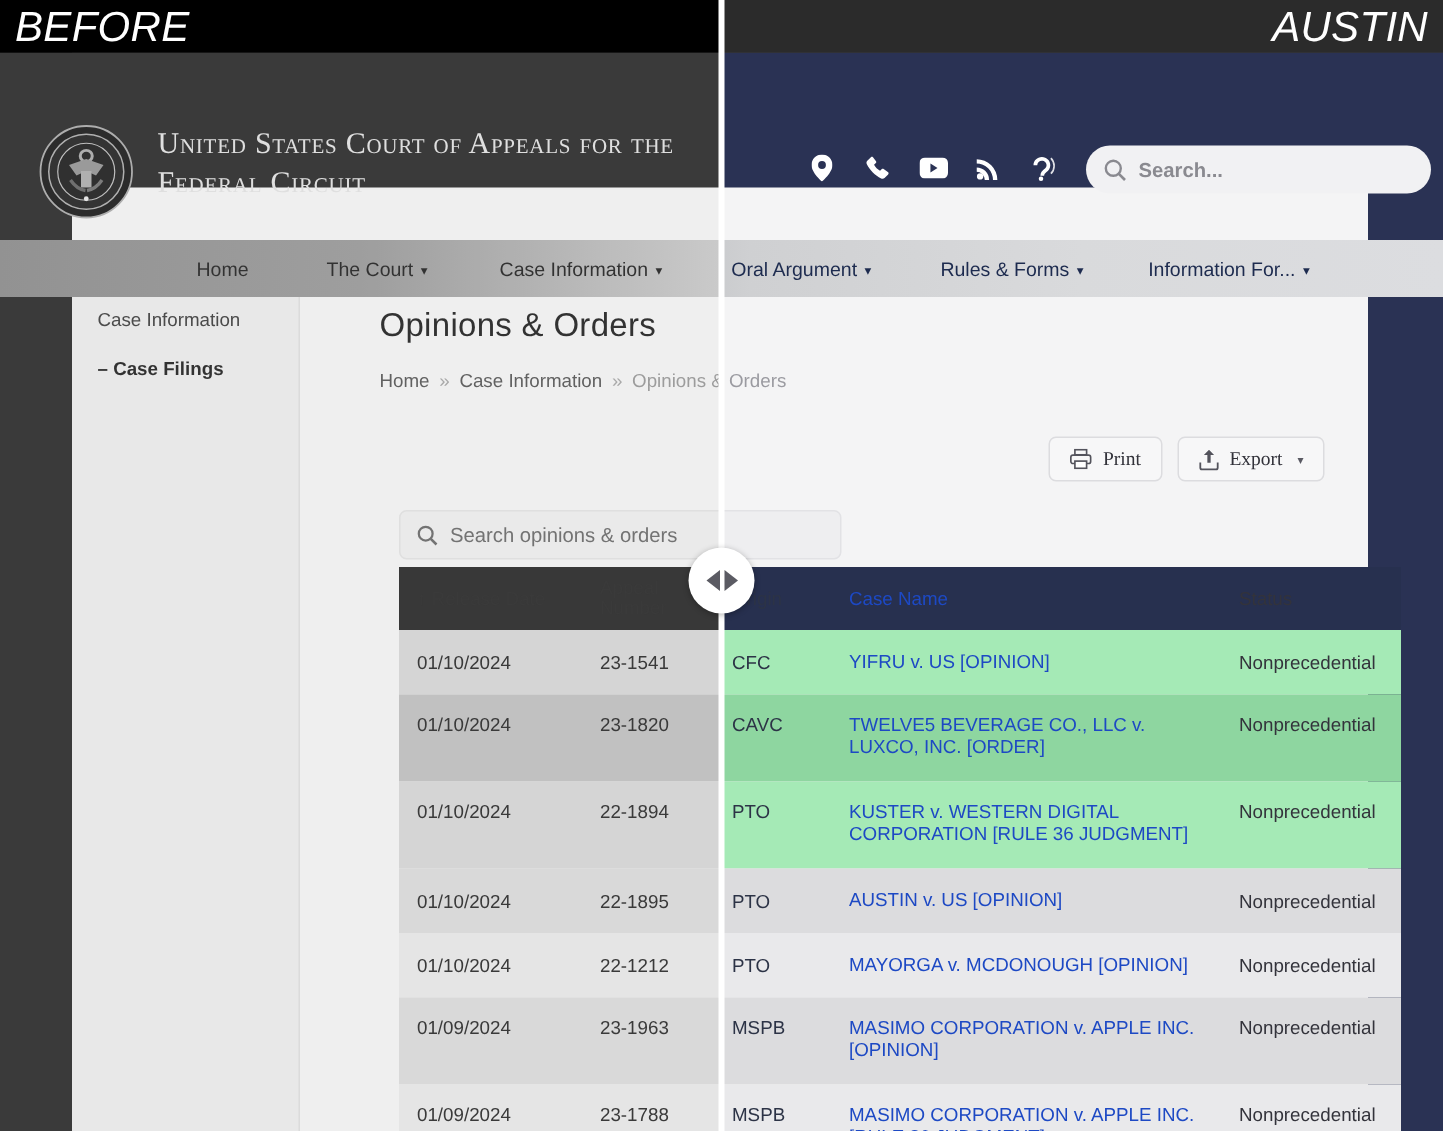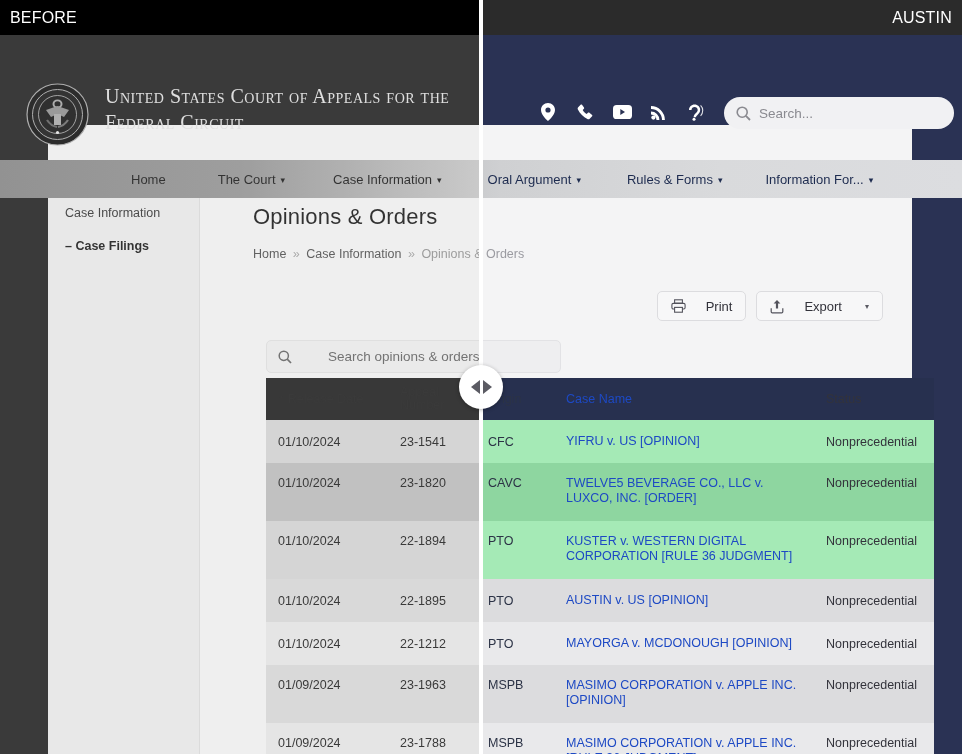--- a/index.html
+++ b/index.html
@@ -17,21 +17,21 @@
   .compare-bar .half-before {
     position: absolute; left: 0; top: 0; width: 481px; height: 35px;
     background: #000000;
   }
   .compare-bar .half-after {
     position: absolute; left: 481px; top: 0; width: 481px; height: 35px;
     background: #2b2b2b;
   }
   .compare-bar .lbl {
     position: absolute; top: 0; height: 18px; line-height: 35px;
-    color: #ffffff; font-size: 16px; letter-spacing: .2px;
+    color: #ffffff; font-size: 28px; letter-spacing: .2px; font-style: italic;
   }
   .compare-bar .lbl-before { left: 10px; }
   .compare-bar .lbl-after  { right: 10px; }
 
   
   .page-wrap { position: absolute; left: 0; top: 35px; width: 962px; height: 719px; overflow: hidden; }
 
   
   .page-copy { position: absolute; left: 0; top: 0; width: 962px; height: 719px; }
   .page-copy.before {
@@ -67,21 +67,21 @@
     width: 430px;
   }
   .court-title .l2 { display: block; }
 
   .masthead-icons { position: absolute; left: 538px; top: 66px; display: flex; gap: 17px; align-items: center; }
   .masthead-icons .ic { width: 20px; height: 22px; display: flex; align-items: center; justify-content: center; color: #ffffff; }
   .masthead-icons svg { display: block; fill: #ffffff; }
 
   .site-search {
     position: absolute; left: 724px; top: 62px; width: 230px; height: 32px;
-    background: #f1f1f3; border-radius: 16px; display: flex; align-items: center; padding: 0 12px;
+    background: #f1f1f3; border-radius: 16px; display: flex; align-items: center; padding: 0 12px; font-weight: bold;
   }
   .site-search .mag { width: 15px; height: 15px; margin-right: 8px; flex: 0 0 auto; }
   .site-search .ph { color: #8a8a90; font-size: 13.5px; }
 
   .navbar {
     position: absolute; left: 0; top: 125px; width: 962px; height: 38px;
     background: linear-gradient(90deg, #8e9199 0%, #9a9da4 25%, #cfd0d2 52%, #d9dadc 75%, #dcdde0 100%);
     display: flex; align-items: center;
   }
   .navbar .nav-item {
@@ -109,29 +109,29 @@
     position: absolute; left: 53px; top: 6px;
     font-size: 22px; color: #1d2b4f; font-weight: normal; letter-spacing: .2px;
   }
   .crumbs { position: absolute; left: 53px; top: 49px; font-size: 12.5px; color: #9b9ba1; }
   .crumbs a { color: #1d63d8; text-decoration: none; }
   .crumbs .sep { color: #a9a9af; margin: 0 3px; }
 
   .actions { position: absolute; right: 29px; top: 93px; display: flex; gap: 10px; }
   .btn {
     height: 30px; padding: 0 13px; background: #f7f7f8; border: 1px solid #dcdcdf; border-radius: 5px;
-    display: flex; align-items: center; gap: 20px; font-size: 13px; color: #32323a;
+    display: flex; align-items: center; gap: 7px; font-size: 13px; color: #32323a; font-family: Liberation Serif, serif;
   }
   .btn svg { display: block; }
   .btn .caret { font-size: 8px; color: #5a5a63; margin-left: 3px; }
 
   .tbl-search {
     position: absolute; left: 66px; top: 142px; width: 295px; height: 33px;
     background: #eeeef0; border: 1px solid #e2e2e5; border-radius: 5px;
-    display: flex; align-items: center; padding: 0 11px; gap: 28px;
+    display: flex; align-items: center; padding: 0 11px;
   }
   .tbl-search .mag { width: 14px; height: 14px; margin-right: 8px; }
   .tbl-search .ph { color: #6f6f77; font-size: 13.5px; }
 
   
   .tbl { position: absolute; left: 66px; top: 180px; width: 668px; }
   .thead {
     display: flex; height: 42px; align-items: center;
     background: #27304f; color: #e7e9ef; font-size: 12.5px;
   }

